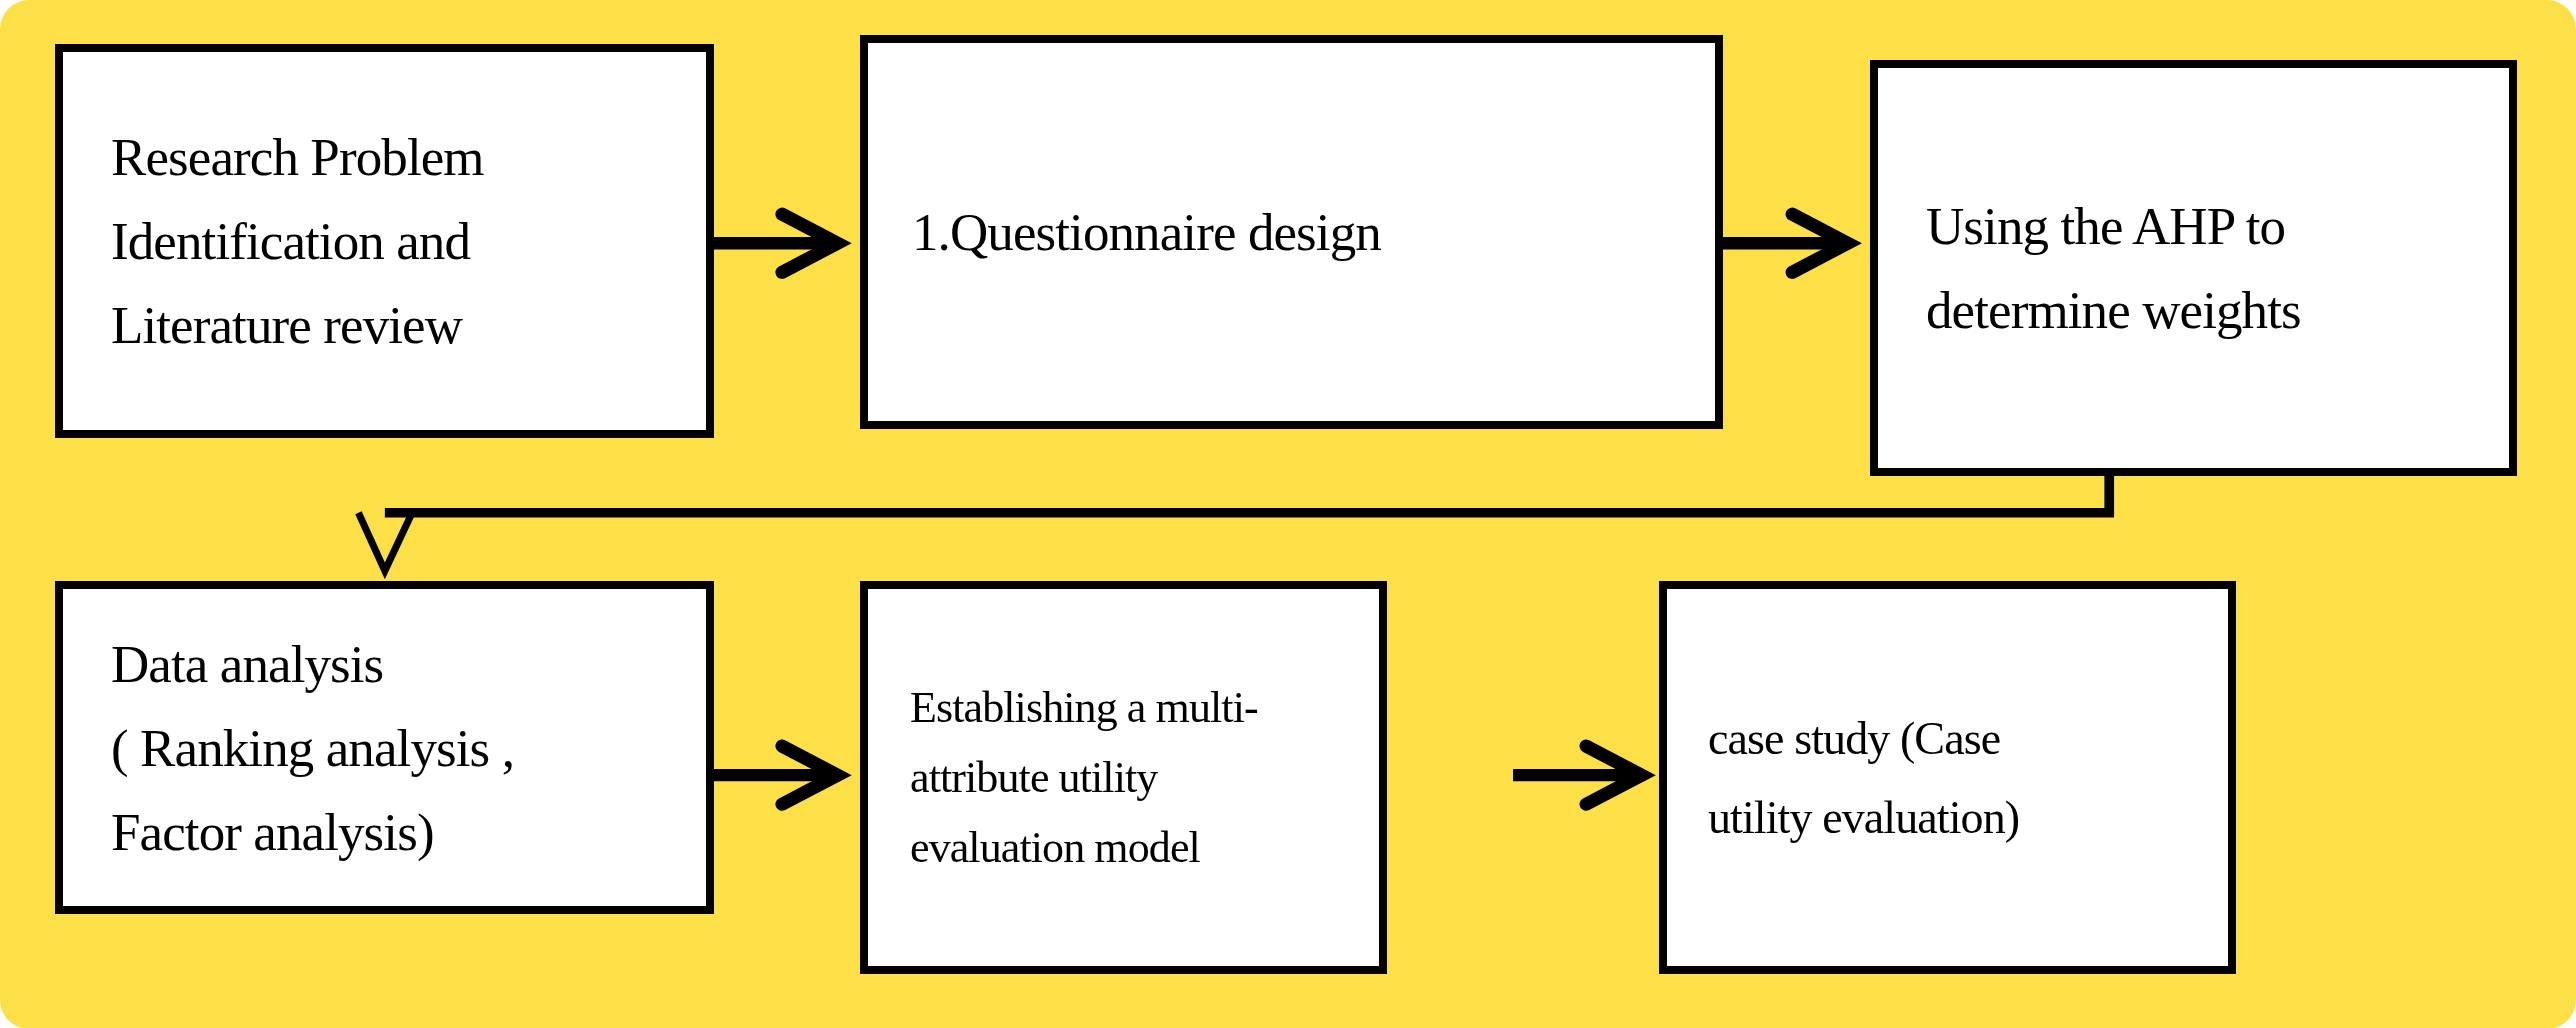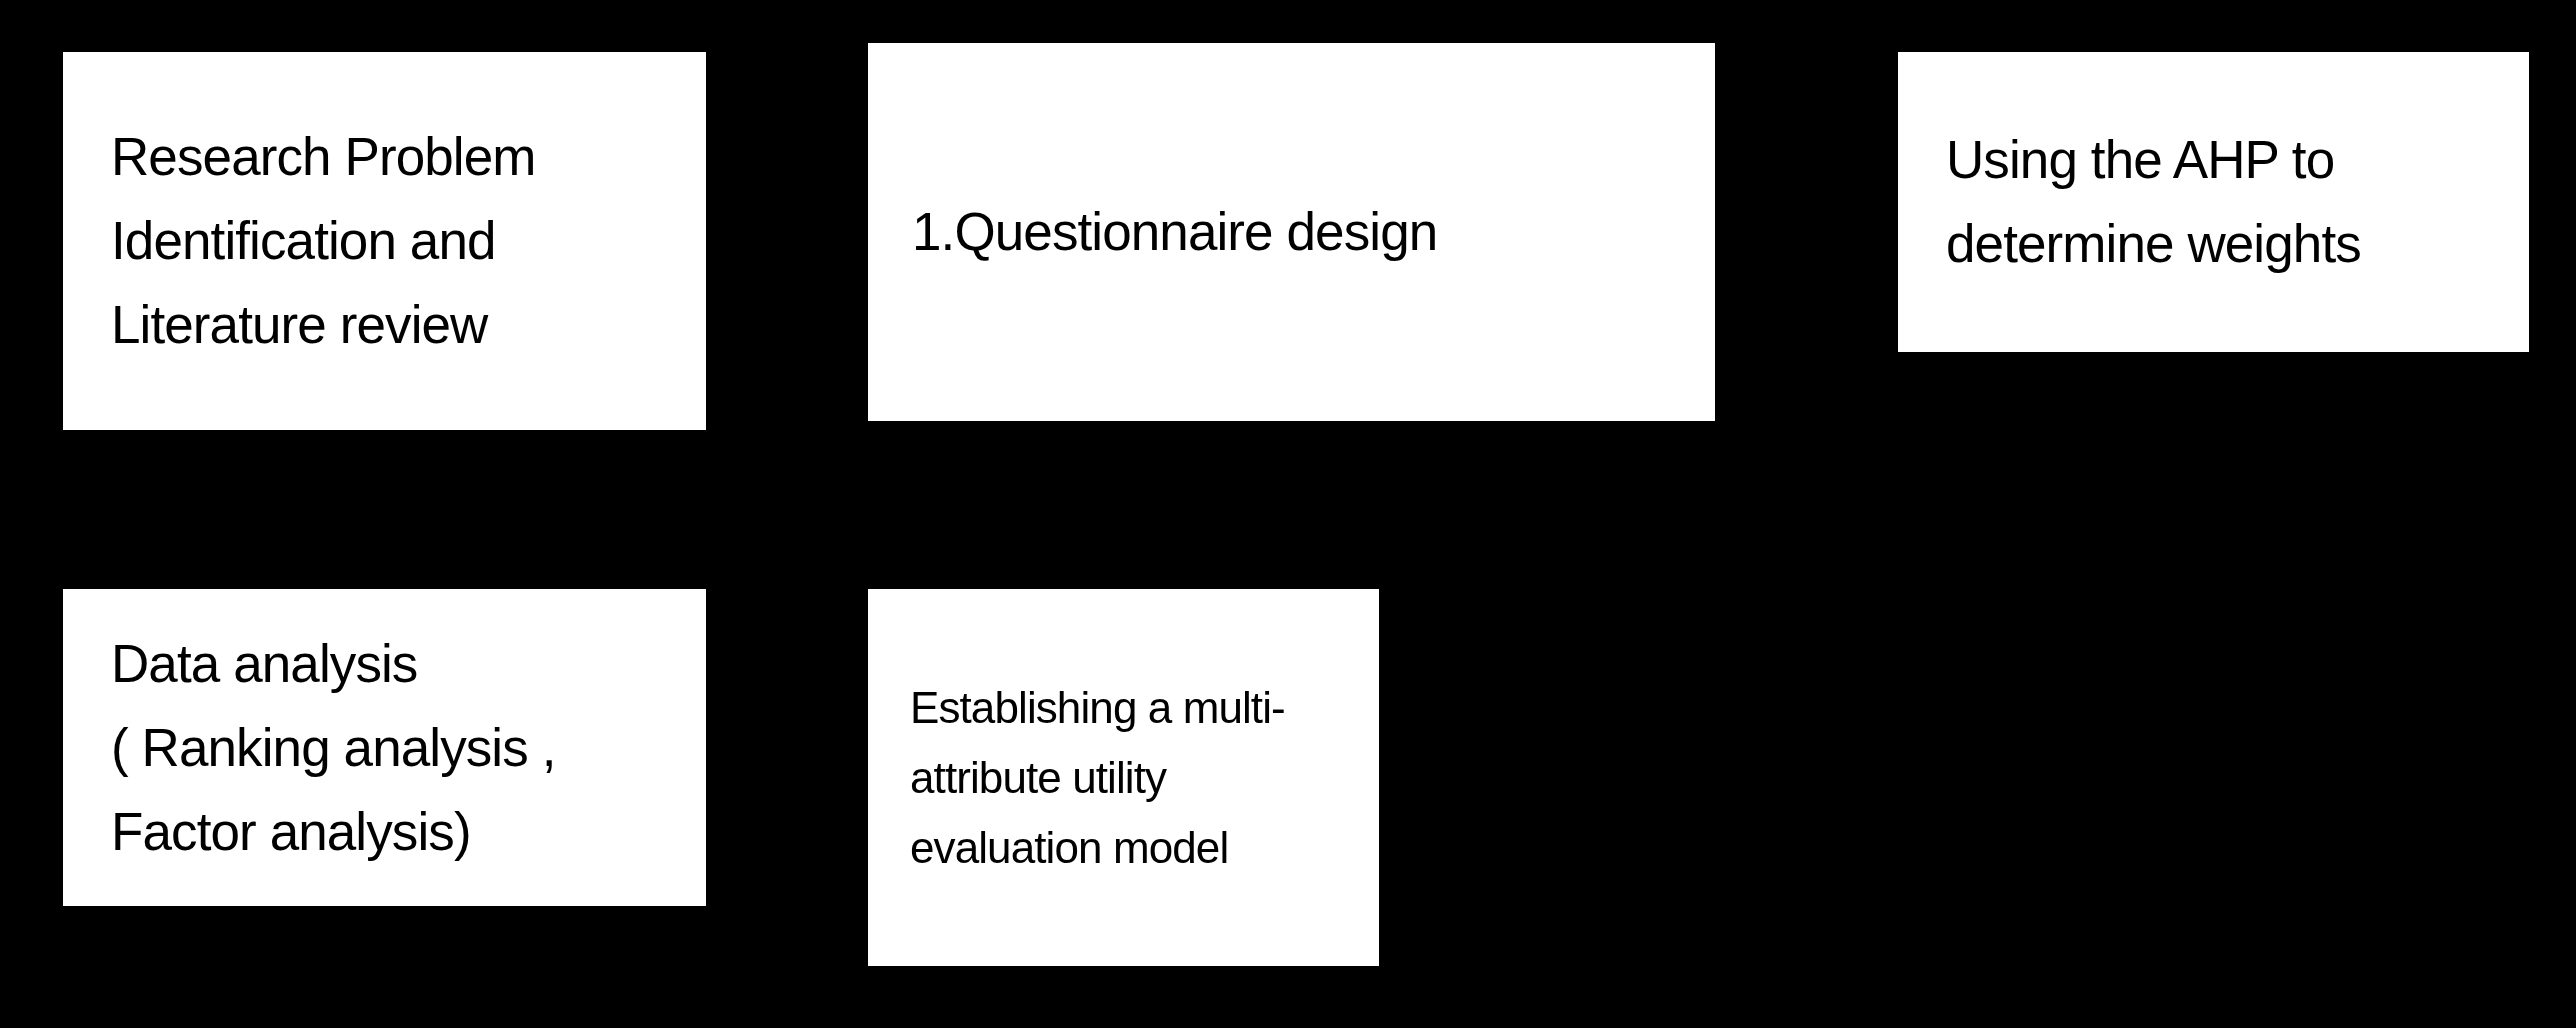--- a/index.html
+++ b/index.html
@@ -4,24 +4,25 @@
 <style>
   html, body {
     margin: 0;
     padding: 0;
     background: #ffffff;
   }
   .stage {
     position: relative;
     width: 2576px;
     height: 1029px;
-    background: #000000;
-    font-family: Liberation Sans, sans-serif;
+    background: #fde047;
+    font-family: Liberation Serif, serif;
     color: #000000;
     overflow: hidden;
+    border-radius: 29px;
   }
   .connectors {
     position: absolute;
     left: 0;
     top: 0;
     width: 2576px;
     height: 1029px;
     pointer-events: none;
   }
   .box {
@@ -33,21 +34,21 @@
     align-items: center;
   }
   .box-text {
     white-space: pre-line;
     text-align: left;
     letter-spacing: -0.9px;
     width: 100%;
   }
   .box1 { left: 55px;   top: 44px;  width: 659px; height: 394px; }
   .box2 { left: 860px;  top: 35px;  width: 863px; height: 394px; }
-  .box3 { left: 1870px; top: 44px;  width: 647px; height: 316px; margin-left: 20px; }
+  .box3 { left: 1870px; top: 60px;  width: 647px; height: 416px; }
   .box4 { left: 55px;   top: 581px; width: 659px; height: 333px; }
   .box5 { left: 860px;  top: 581px; width: 527px; height: 393px; }
   .box6 { left: 1659px; top: 581px; width: 577px; height: 393px; }
 
   .box1 .box-text, .box3 .box-text, .box4 .box-text {
     font-size: 53px;
     line-height: 84px;
     padding: 0 26.4px 0 48px;
   }
   .box2 .box-text {
@@ -123,15 +124,19 @@
 ( Ranking analysis ,
 Factor analysis)</div>
   </div>
 
   <div class="box box5">
     <div class="box-text">Establishing a multi-
 attribute utility
 evaluation model</div>
   </div>
 
+  <div class="box box6">
+    <div class="box-text">case study (Case
+utility evaluation)</div>
+  </div>
 
 </div>
 
 
 </body></html>

